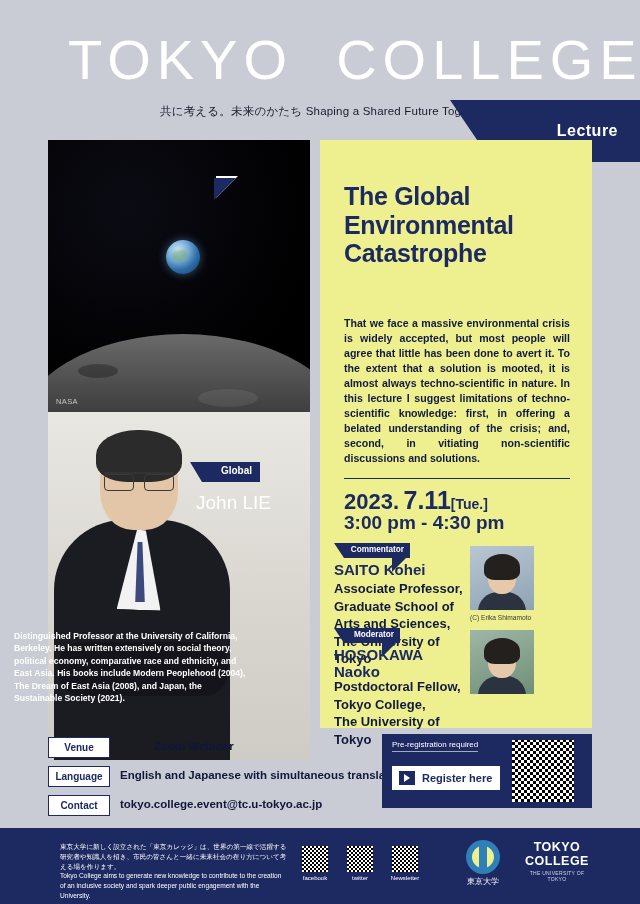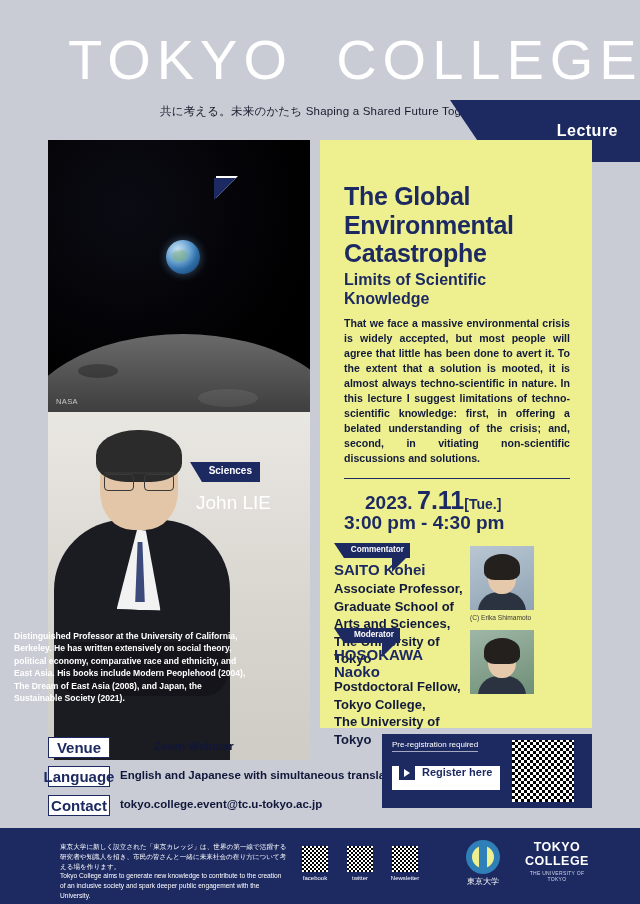--- a/index.html
+++ b/index.html
@@ -189,21 +189,21 @@
     font-weight: bold;
   }
   .rule {
     position: absolute; left: 344px; top: 478px; width: 226px; height: 1px;
     background: #1d2a62;
   }
   .date-line {
     position: absolute; left: 344px; top: 486px; width: 230px;
     color: #1d2a62; font-weight: bold; white-space: nowrap;
   }
-  .date-line .yr { font-size: 19px; margin-left: 21px; }
+  .date-line .yr { font-size: 22px; }
   .date-line .dt { font-size: 25px; }
   .date-line .dow { font-size: 14px; }
   .time-line {
     position: absolute; left: 344px; top: 512px;
     color: #1d2a62; font-size: 19px; font-weight: bold;
   }
 
   
   .tag-flag {
     position: absolute; height: 15px; background: #1d2a62;
@@ -241,40 +241,40 @@
   }
   .hs-body {
     position: absolute; left: 8px; bottom: -6px; width: 48px; height: 24px;
     background: #2c3340; border-radius: 20px 20px 0 0;
   }
   .hs-credit {
     position: absolute; color: #3a3a3a; font-size: 6.6px;
   }
   .info-pill {
     position: absolute; width: 62px; height: 21px; border: 1px solid #1d2a62;
-    background: #fff; color: #1d2a62; font-size: 15px; font-weight: bold;
+    background: #fff; color: #1d2a62; font-size: 10px; font-weight: bold;
     display: flex; align-items: center; justify-content: center;
   }
   .info-val {
     position: absolute; left: 120px; color: #11173a; font-size: 11.5px;
     font-weight: bold; white-space: nowrap;
   }
 
   
   .reg-box {
     position: absolute; left: 382px; top: 734px; width: 210px; height: 74px;
     background: #1d2a62;
   }
   .reg-note {
     position: absolute; left: 392px; top: 740px; color: #fff; font-size: 8px;
     border-bottom: 1px solid rgba(255,255,255,.6); padding-bottom: 2px;
   }
   .reg-btn {
     position: absolute; left: 392px; top: 766px; width: 108px; height: 24px;
-    background: #fff; display: flex; gap: 7px;
+    background: #fff; display: flex; align-items: center; gap: 7px;
     padding-left: 7px;
   }
   .reg-btn .play {
     width: 16px; height: 14px; background: #1d2a62; position: relative;
     display: inline-block;
   }
   .reg-btn .play:after {
     content: ""; position: absolute; left: 5px; top: 3px;
     border-left: 6px solid #fff; border-top: 4px solid transparent;
     border-bottom: 4px solid transparent;
@@ -366,31 +366,30 @@
       <div class="sp-shirt"></div>
       <div class="sp-tie"></div>
       <div class="sp-head"></div>
       <div class="sp-hair"></div>
       <div class="sp-glasses"></div>
       <div class="sp-arms"></div>
     </div>
   </div>
 
   <div class="speaker-flag">
-    <span>Sciences</span>
+    <span>Global</span>
   </div>
   <div class="speaker-name">John LIE</div>
   <div class="speaker-bio">Distinguished Professor at the University of California, Berkeley. He has written extensively on social theory, political economy, comparative race and ethnicity, and East Asia. His books include Modern Peoplehood (2004), The Dream of East Asia (2008), and Japan, the Sustainable Society (2021).</div>
 
   <div class="right-col"></div>
 
   <div class="zoom-pointer"></div>
 
   <div class="title-main">The Global Environmental Catastrophe</div>
-  <div class="title-sub">Limits of Scientific Knowledge</div>
   <div class="abstract">That we face a massive environmental crisis is widely accepted, but most people will agree that little has been done to avert it. To the extent that a solution is mooted, it is almost always techno-scientific in nature. In this lecture I suggest limitations of techno-scientific knowledge: first, in offering a belated understanding of the crisis; and, second, in vitiating non-scientific discussions and solutions.</div>
 
   <div class="rule"></div>
   <div class="date-line">
     <span class="yr">2023.</span>
     <span class="dt">7.11</span><span class="dow">[Tue.]</span>
   </div>
   <div class="time-line">3:00 pm - 4:30 pm</div>
 
   <div class="tag-flag" style="left:334px; top:543px; width:76px;">

